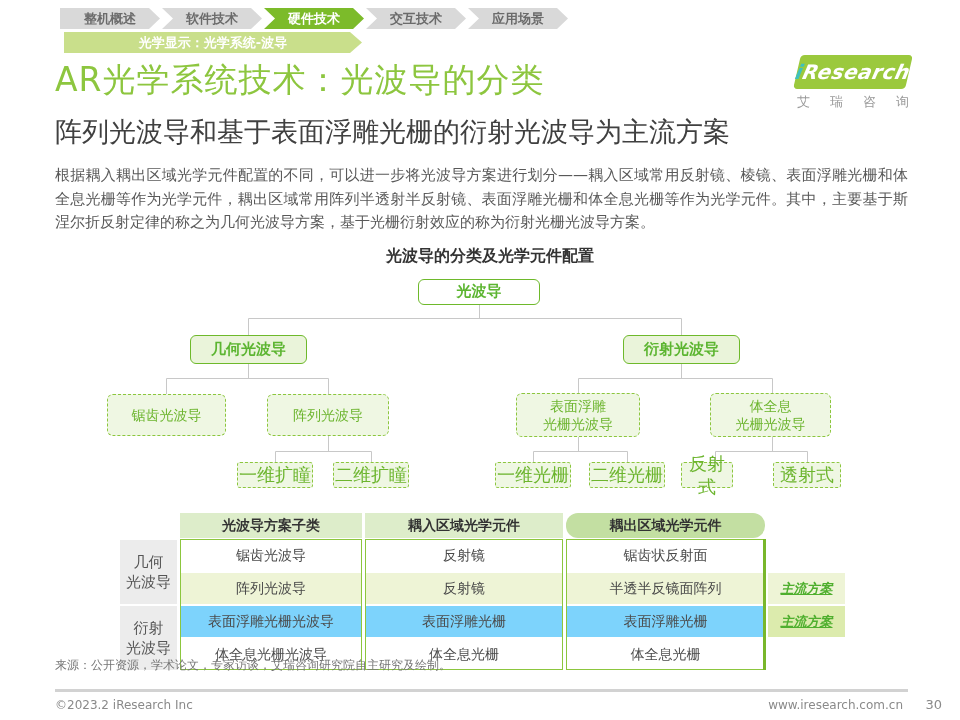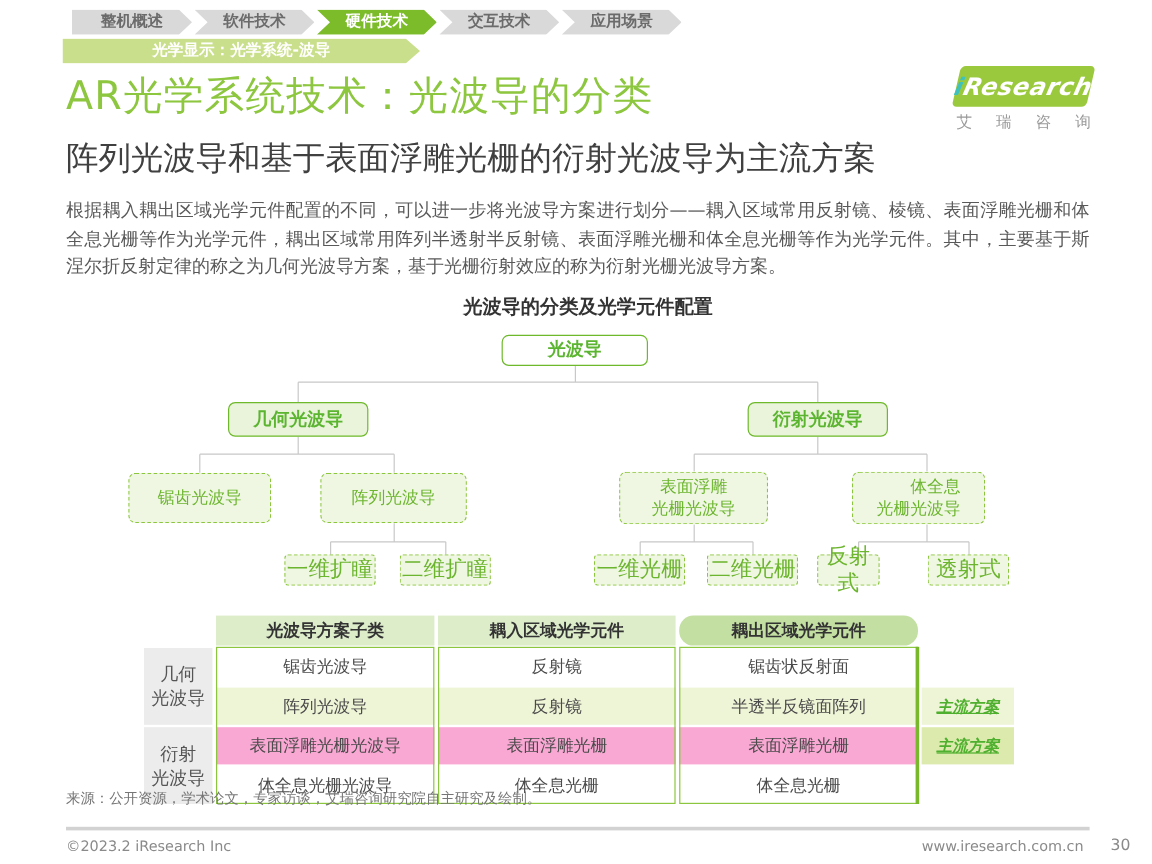--- a/index.html
+++ b/index.html
@@ -7,21 +7,21 @@
               font-family:"DejaVu Sans","Liberation Sans",sans-serif; }
   .page { position:relative; width:960px; height:720px; background:#fff; }
 
   
   .nav { position:absolute; left:60px; top:8px; display:flex; }
   .tab { height:21px; width:100px; margin-right:2px; line-height:21px; text-align:center;
          font-size:13px; font-weight:bold; color:#6b6b6b; background:#d9d9d9;
          clip-path:polygon(0 0, calc(100% - 11px) 0, 100% 50%, calc(100% - 11px) 100%, 0 100%, 11px 50%); }
   .tab.first { clip-path:polygon(0 0, calc(100% - 11px) 0, 100% 50%, calc(100% - 11px) 100%, 0 100%); }
   .tab.active { background:#7cbb2a; color:#fff; }
-  .subtab { position:absolute; left:52px; top:32px; width:298px; height:21px; background:#c9df8b;
+  .subtab { position:absolute; left:64px; top:32px; width:298px; height:21px; background:#c9df8b;
             color:#fff; font-size:13px; font-weight:bold; line-height:21px; text-align:center;
             clip-path:polygon(0 0, calc(100% - 12px) 0, 100% 50%, calc(100% - 12px) 100%, 0 100%); }
 
   
   .title { position:absolute; left:55px; top:58px; font-size:33px; color:#8dc63f; letter-spacing:1px; }
   .headline { position:absolute; left:55px; top:114px; font-size:27px; color:#404040; }
   .intro { position:absolute; left:55px; top:164px; width:853px; font-size:15px; color:#595959;
            line-height:23.5px; text-align:justify; }
 
   
@@ -48,21 +48,21 @@
          grid-template-columns:57px 182px 198px 199px; grid-template-rows:25px 31px 31px 31px 31px;
          gap:2px 3px; }
   .tbl .h { background:#ddedca; font-weight:bold; color:#333; font-size:14px;
             display:flex; align-items:center; justify-content:center; }
   .tbl .h.dark { background:#c3dfa2;border-radius:12px; }
   .tbl .g { background:#ececec; color:#555; font-size:15px; white-space:pre-line; text-align:center;
             line-height:1.35; display:flex; align-items:center; justify-content:center; }
   .g1 { grid-column:1; grid-row:2/4; } .g2 { grid-column:1; grid-row:4/6; }
   .tbl .c { background:#fff; font-size:14px; color:#4a4a4a;
             display:flex; align-items:center; justify-content:center; }
-  .tbl .c.r2 { background:#eef4d6; } .tbl .c.r3 { background:#f9a8d4; }
+  .tbl .c.r2 { background:#eef4d6; } .tbl .c.r3 { background:#7dd3fc; }
   .colbox { position:absolute; border:1px solid #8cc63e; pointer-events:none; }
   .rline { position:absolute; left:643px; top:26px; width:3px; height:131px; background:#79b72b; }
   .band { position:absolute; left:768px; width:77px; height:31px; display:flex;
           align-items:center; justify-content:center; }
   .band.b1 { top:573px; background:#eef4d6; } .band.b2 { top:606px; background:#dcebad; }
   .band span { color:#4faf2e; font-size:13px; font-weight:bold; font-style:italic; text-decoration:underline; }
 
   
   .source { position:absolute; left:55px; top:657px; font-size:12px; color:#757575; }
   .footbar { position:absolute; left:55px; top:689px; width:853px; height:3px; background:#d2d2d2; }
@@ -109,21 +109,21 @@
       M772.5 437 L772.5 451.5 M715.5 451.5 L807.5 451.5 M715.5 451.5 L715.5 462 M807.5 451.5 L807.5 462"></path>
   </svg>
 
   <div class="node solid" style="left:418px;top:279px;width:122px;height:26px;">光波导</div>
   <div class="node solid fill" style="left:190px;top:335px;width:117px;height:29px;">几何光波导</div>
   <div class="node solid fill" style="left:623px;top:335px;width:117px;height:29px;">衍射光波导</div>
   <div class="node dashed" style="left:107px;top:394px;width:119px;height:42px;">锯齿光波导</div>
   <div class="node dashed" style="left:267px;top:394px;width:122px;height:42px;">阵列光波导</div>
   <div class="node dashed" style="left:516px;top:393px;width:124px;height:44px;">表面浮雕
 光栅光波导</div>
-  <div class="node dashed" style="left:710px;top:393px;width:111px;height:44px;text-align:right;">体全息
+  <div class="node dashed" style="left:710px;top:393px;width:121px;height:44px;">体全息
 光栅光波导</div>
   <div class="node dashed small" style="left:237px;top:462px;width:76px;height:26px;">一维扩瞳</div>
   <div class="node dashed small" style="left:333px;top:462px;width:76px;height:26px;">二维扩瞳</div>
   <div class="node dashed small" style="left:495px;top:462px;width:76px;height:26px;">一维光栅</div>
   <div class="node dashed small" style="left:589px;top:462px;width:76px;height:26px;">二维光栅</div>
   <div class="node dashed small" style="left:681px;top:462px;width:52px;height:26px;">反射式</div>
   <div class="node dashed small" style="left:773px;top:462px;width:68px;height:26px;">透射式</div>
 
   <div class="tbl">
     <div></div>

